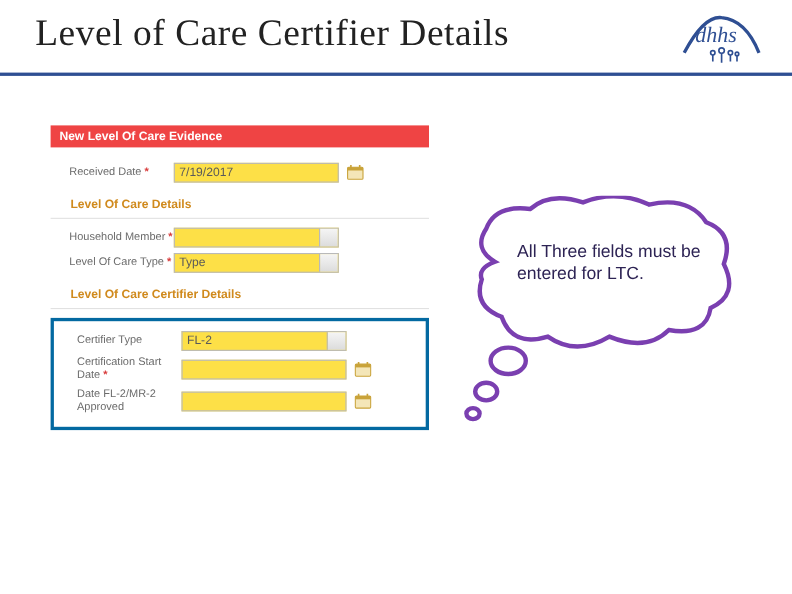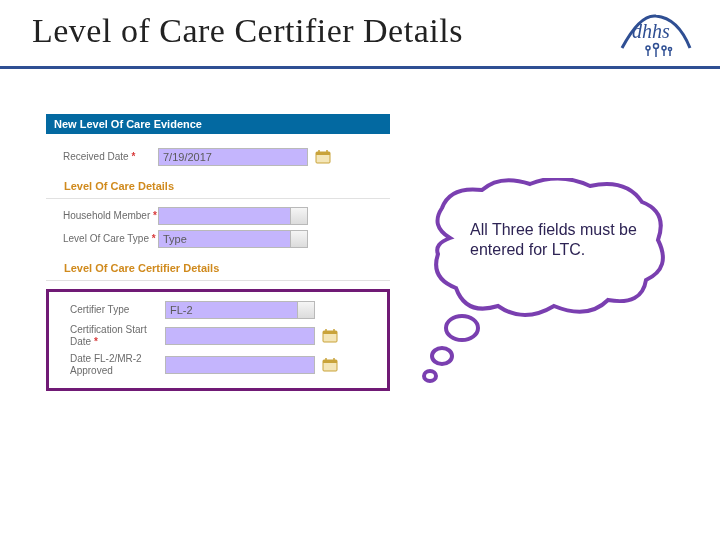--- a/index.html
+++ b/index.html
@@ -55,21 +55,21 @@
   }
   .crumb {
     font-size: 10px;
     color: #444;
     padding-left: 2px;
   }
   .crumb .caret {
     display: inline-block; width: 9px;
   }
   .blue-bar {
-    background: #0369a1;
+    background: #ef4444;
     color: #fff;
     font-size: 11px;
     padding: 4px 8px;
     font-weight: bold;
   }
 
   .section-heading {
     color: #d08a1d;
     font-weight: bold;
     font-size: 11px;
@@ -93,21 +93,21 @@
     line-height: 12px;
   }
   .req {
     color: #d83a3a;
     font-weight: bold;
   }
   .input {
     width: 150px;
     height: 18px;
     border: 1px solid #b9b9b9;
-    background: #c4b5fd;
+    background: #fde047;
     font-size: 11px;
     padding: 0 4px;
     display: flex;
     align-items: center;
     position: relative;
   }
   .input.select::after {
     content: "";
     position: absolute;
     right: 0; top: 0; bottom: 0;
@@ -124,21 +124,21 @@
   }
   .cal-icon {
     width: 18px; height: 18px;
     margin-left: 6px;
     display: inline-flex;
     align-items: center;
     justify-content: center;
   }
 
   .cert-box {
-    border: 3px solid #701a75;
+    border: 3px solid #0369a1;
     padding: 4px 4px 6px 4px;
     margin-top: 4px;
   }
 
   
   .callout {
     position: absolute;
     left: 420px;
     top: 178px;
     width: 250px;

